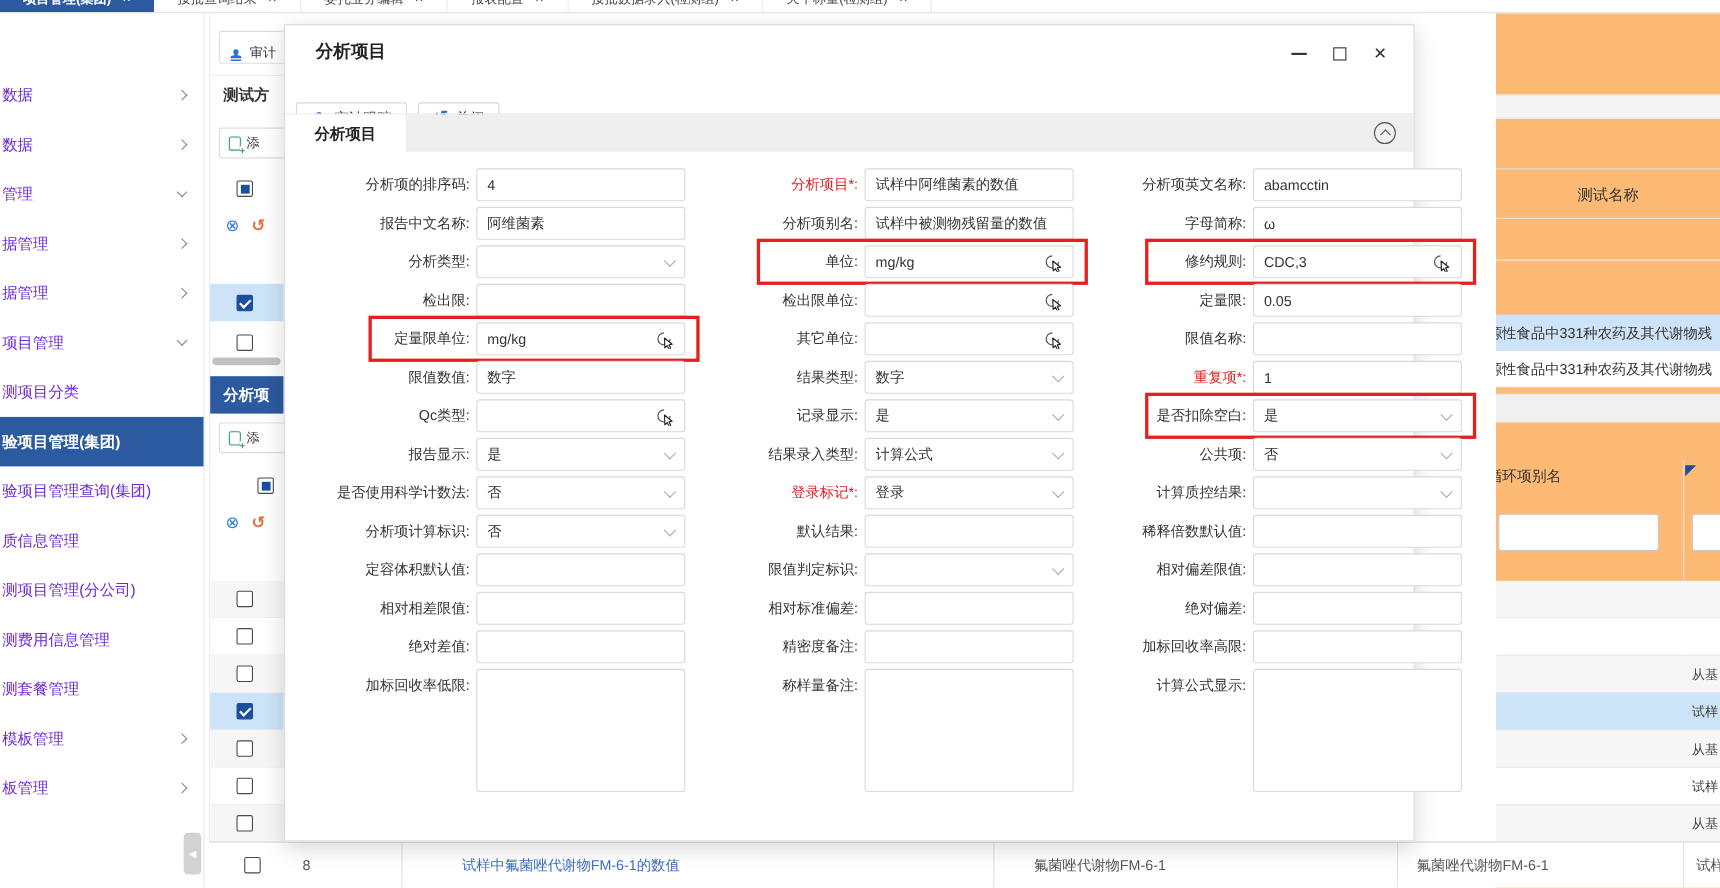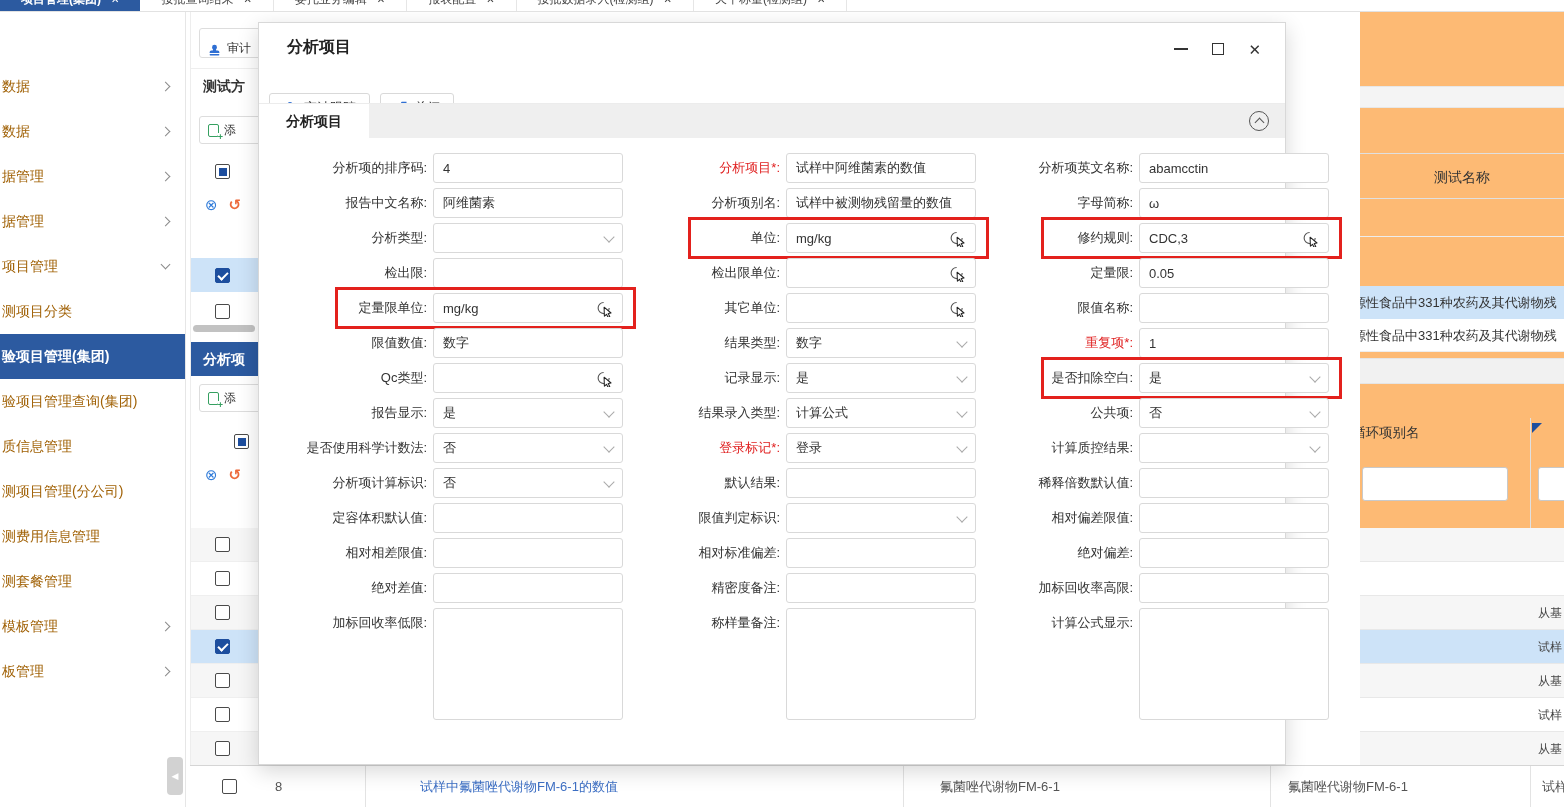--- a/index.html
+++ b/index.html
@@ -13,21 +13,21 @@
   .tabs{display:flex;height:28px;margin-top:-15px;}
   .tab{display:flex;align-items:center;gap:10px;padding:0 21px;font-size:12px;
        color:#444;background:#fff;border-right:1px solid #e6e6e6;white-space:nowrap;}
   .tab.active{background:#2c5aa0;color:#fff;border-right:none;font-weight:bold;}
   .tclose{font-size:10px;}
 
   
   .sidebar{position:absolute;left:0;top:12px;bottom:0;width:186px;background:#fff;
            border-right:1px solid #e6e6e6;padding-top:52px;z-index:2;}
   .side-item{height:45px;display:flex;align-items:center;padding:0 16px 0 2px;
-             font-size:14px;color:#a16207;white-space:nowrap;overflow:hidden;}
+             font-size:14px;color:#6d28d9;white-space:nowrap;overflow:hidden;}
   .side-item .lbl{flex:1;}
   .side-item.active{background:#2c5aa0;color:#fff;font-weight:bold;}
   .ar{width:7px;height:7px;border-right:1.5px solid #8a8a8a;border-bottom:1.5px solid #8a8a8a;flex:none;}
   .ar.right{transform:rotate(-45deg);}
   .ar.down{transform:rotate(45deg);margin-top:-4px;}
   .collapse-handle{position:absolute;right:2px;bottom:12px;width:16px;height:38px;
                    background:#d2d2d2;border-radius:4px;color:#fff;font-size:9px;
                    display:flex;align-items:center;justify-content:center;}
 
   
@@ -176,20 +176,24 @@
   <div id="side-items">
       <div class="side-item">
         <span class="lbl">数据</span>
         <span class="ar right"></span>
       </div>
       <div class="side-item">
         <span class="lbl">数据</span>
         <span class="ar right"></span>
       </div>
       <div class="side-item">
+        <span class="lbl">管理</span>
+        <span class="ar down"></span>
+      </div>
+      <div class="side-item">
         <span class="lbl">据管理</span>
         <span class="ar right"></span>
       </div>
       <div class="side-item">
         <span class="lbl">据管理</span>
         <span class="ar right"></span>
       </div>
       <div class="side-item">
         <span class="lbl">项目管理</span>
         <span class="ar down"></span>

